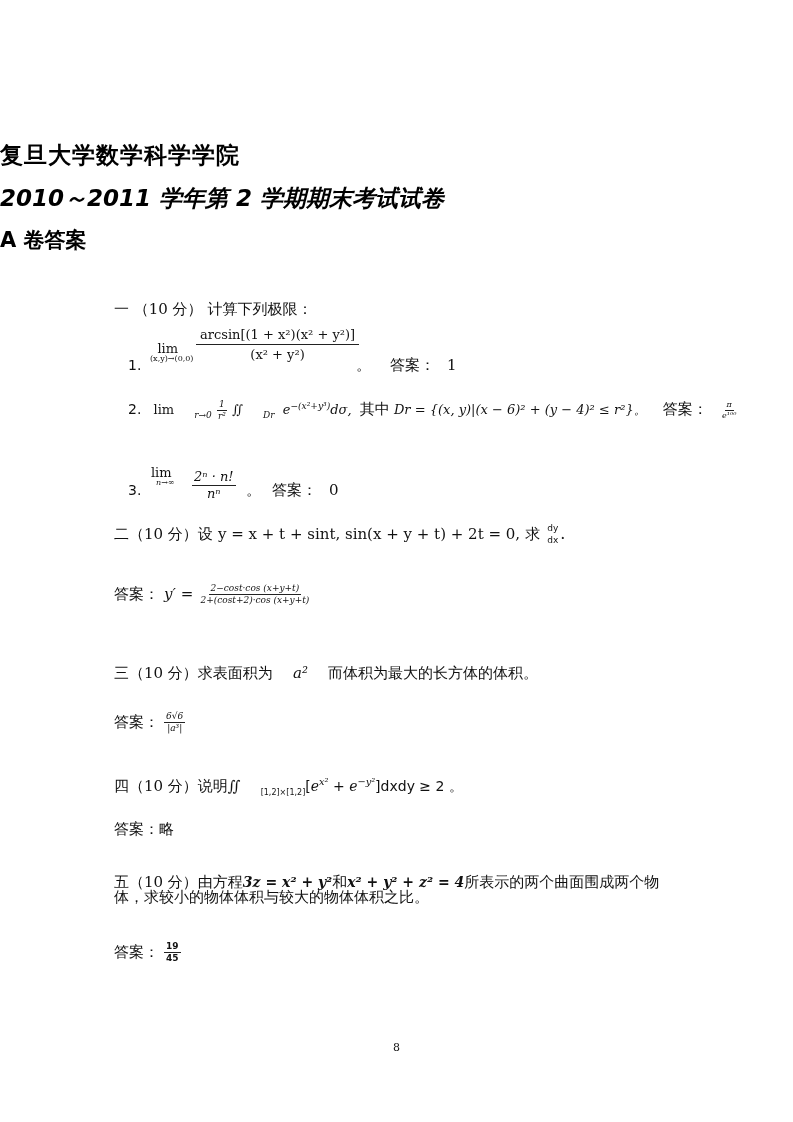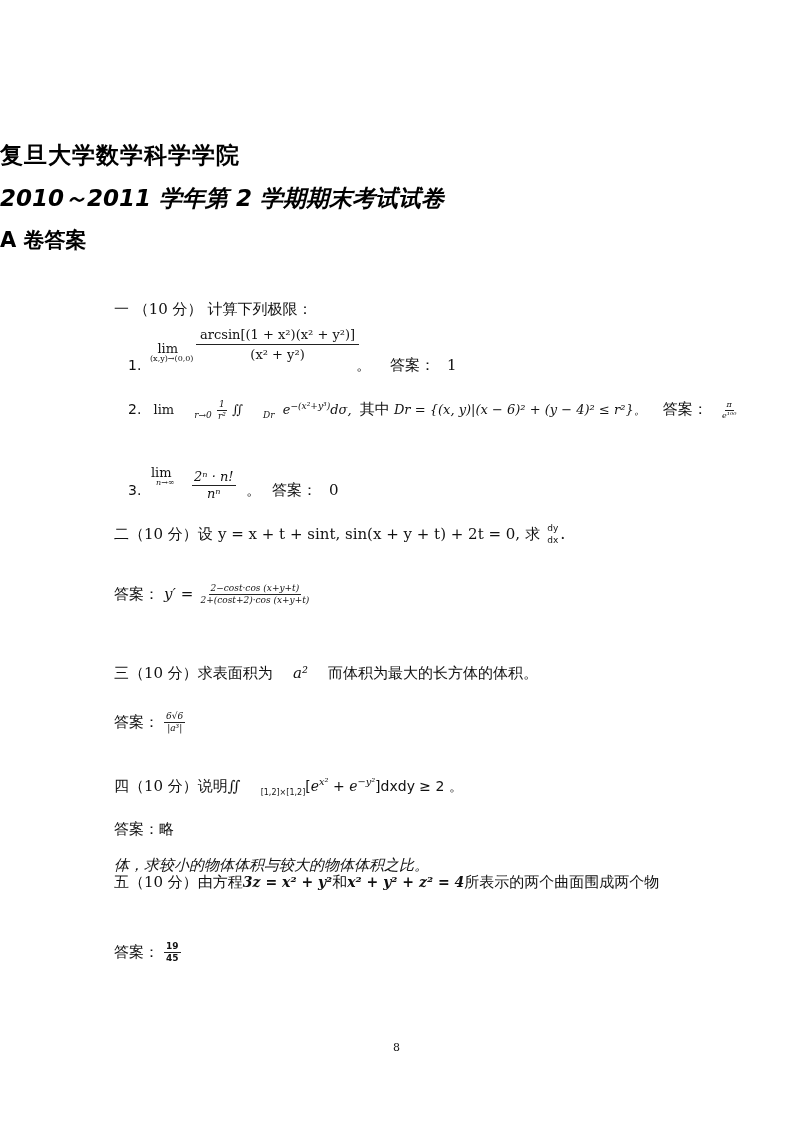--- a/index.html
+++ b/index.html
@@ -123,21 +123,21 @@
   <span class="cn">四（10 分）说明</span><span class="m" style="font-size:15px;">∬</span><sub class="sans" style="font-size:8px;">[1,2]×[1,2]</sub><span class="sans" style="font-size:14px;">[<span class="m">e<sup>x²</sup></span> + <span class="m">e<sup>−y²</sup></span>]dxdy ≥ 2 。</span>
 </div>
 
 <div class="abs cn" style="left:114px; top:820px;">
   <span>答案：</span><span>略</span>
 </div>
 
 <div class="abs" style="left:114px; top:872px;">
   <span class="cn">五（10  分）由方程</span><span class="m" style="font-size:14px; font-weight:bold;">3z = x² + y²</span><span class="cn">和</span><span class="m" style="font-size:14px; font-weight:bold;">x² + y² + z² = 4</span><span class="cn">所表示的两个曲面围成两个物</span>
 </div>
-<div class="abs cn" style="left:114px; top:856px;font-style:italic;">体，求较小的物体体积与较大的物体体积之比。</div>
+<div class="abs cn" style="left:114px; top:888px;">体，求较小的物体体积与较大的物体体积之比。</div>
 
 <div class="abs" style="left:114px; top:942px;">
   <span class="cn">答案：</span>
   <span class="frac sans" style="font-size:9px; font-weight:bold;">
     <span class="num">19</span>
     <span class="den">45</span>
   </span>
 </div>
 
 <div class="abs page-num">8</div>

